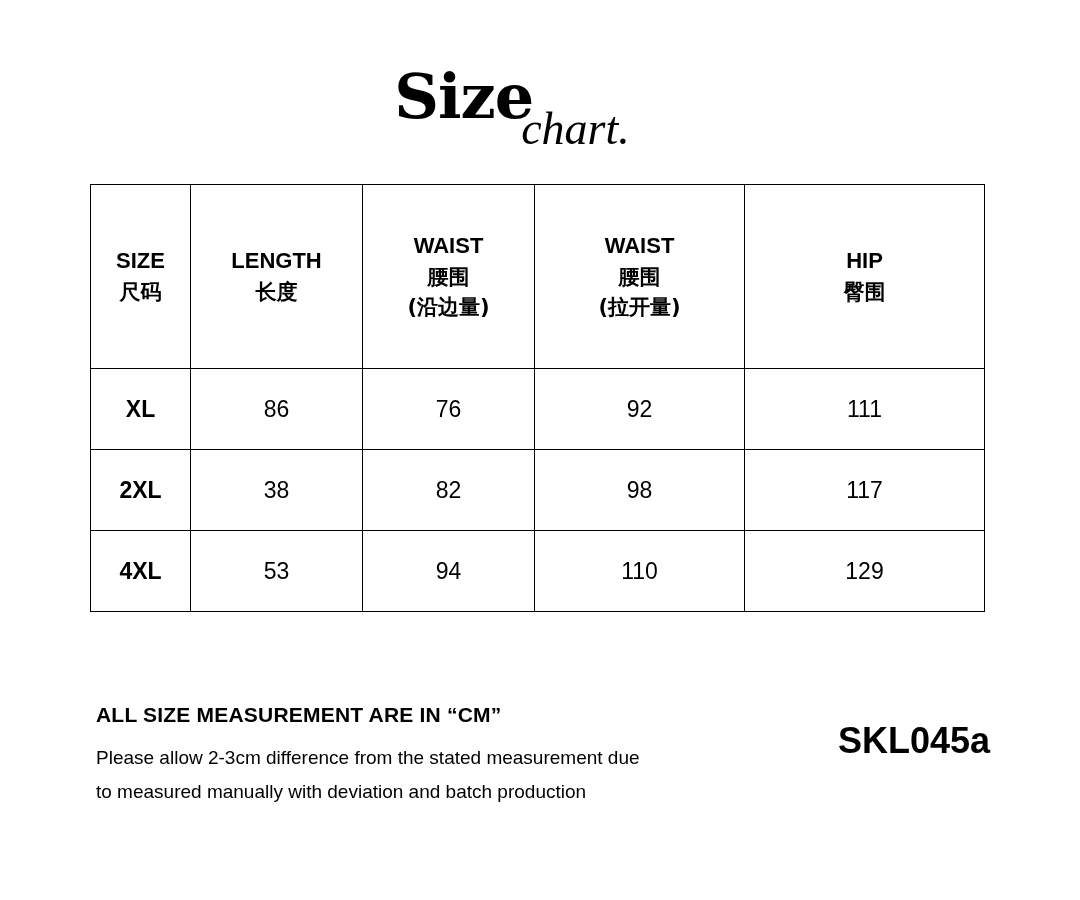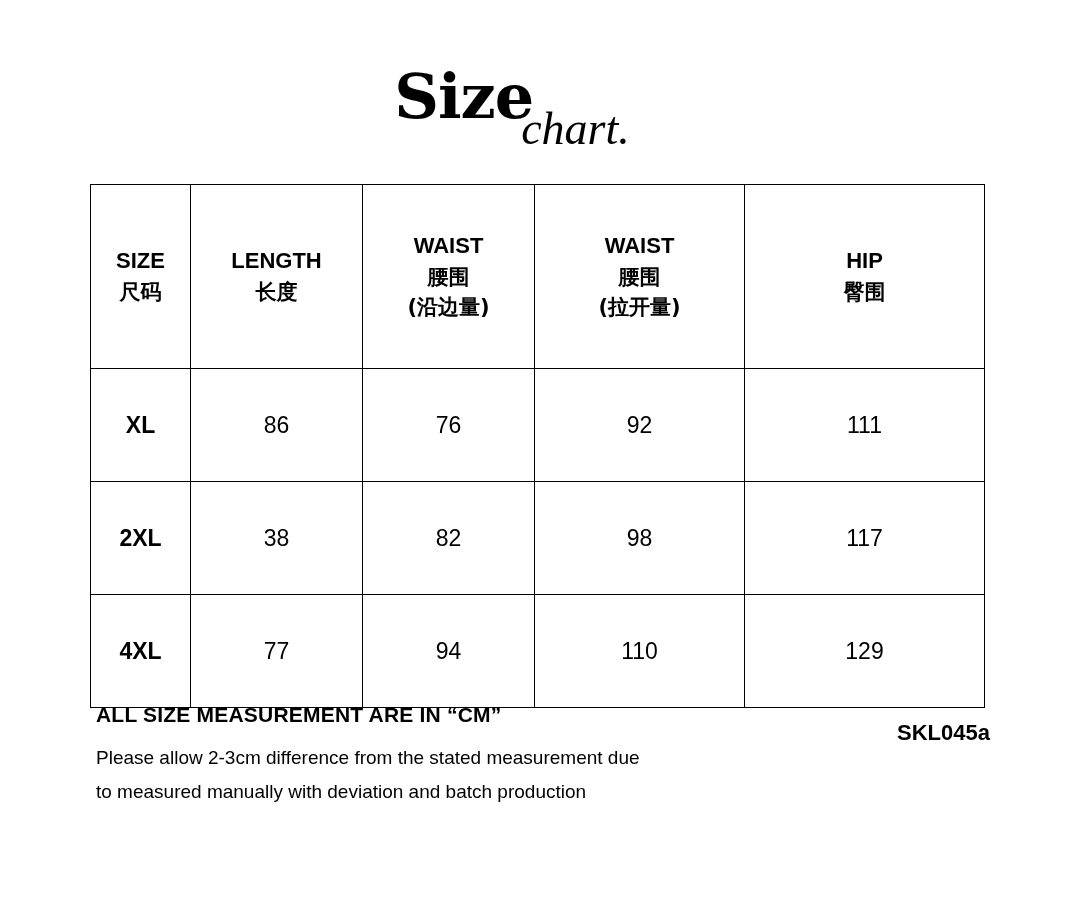--- a/index.html
+++ b/index.html
@@ -77,21 +77,21 @@
     height: 175px;
     font-size: 22px;
     font-weight: bold;
     line-height: 1.45;
     padding: 4px 2px;
   }
   table.size-table tbody td {
     height: 76px;
     font-size: 23px;
     font-weight: normal;
-    padding: 18px;
+    padding: 2px;
   }
   table.size-table tbody td.sizecell {
     font-weight: bold;
     font-size: 23px;
   }
   .hdr-line {
     display: block;
   }
   .hdr-cn {
     font-family: "DejaVu Sans", sans-serif;
@@ -123,21 +123,21 @@
     font-size: 19px;
     font-weight: normal;
     line-height: 1.8;
     margin: 0;
     max-width: 700px;
   }
   .sku {
     position: absolute;
     top: 720px;
     right: 90px;
-    font-size: 22px;
+    font-size: 36px;
     font-weight: bold;
     letter-spacing: 0px;
   }
 </style>
 </head>
 <body>
 
 <div class="page">
 
   <div class="title-wrap">
@@ -189,21 +189,21 @@
         </tr>
         <tr>
           <td class="sizecell">2XL</td>
           <td>38</td>
           <td>82</td>
           <td>98</td>
           <td>117</td>
         </tr>
         <tr>
           <td class="sizecell">4XL</td>
-          <td>77</td>
+          <td>53</td>
           <td>94</td>
           <td>110</td>
           <td>129</td>
         </tr>
       </tbody>
     </table>
   </div>
 
   <div class="footer">
     <p class="footer-title">ALL SIZE MEASUREMENT ARE IN  “CM”</p>

